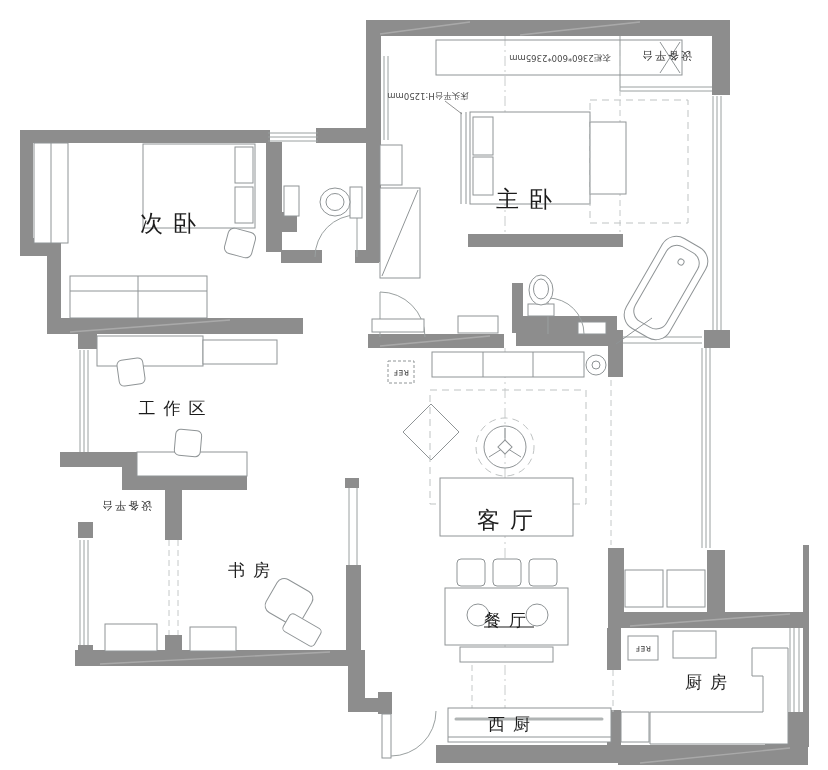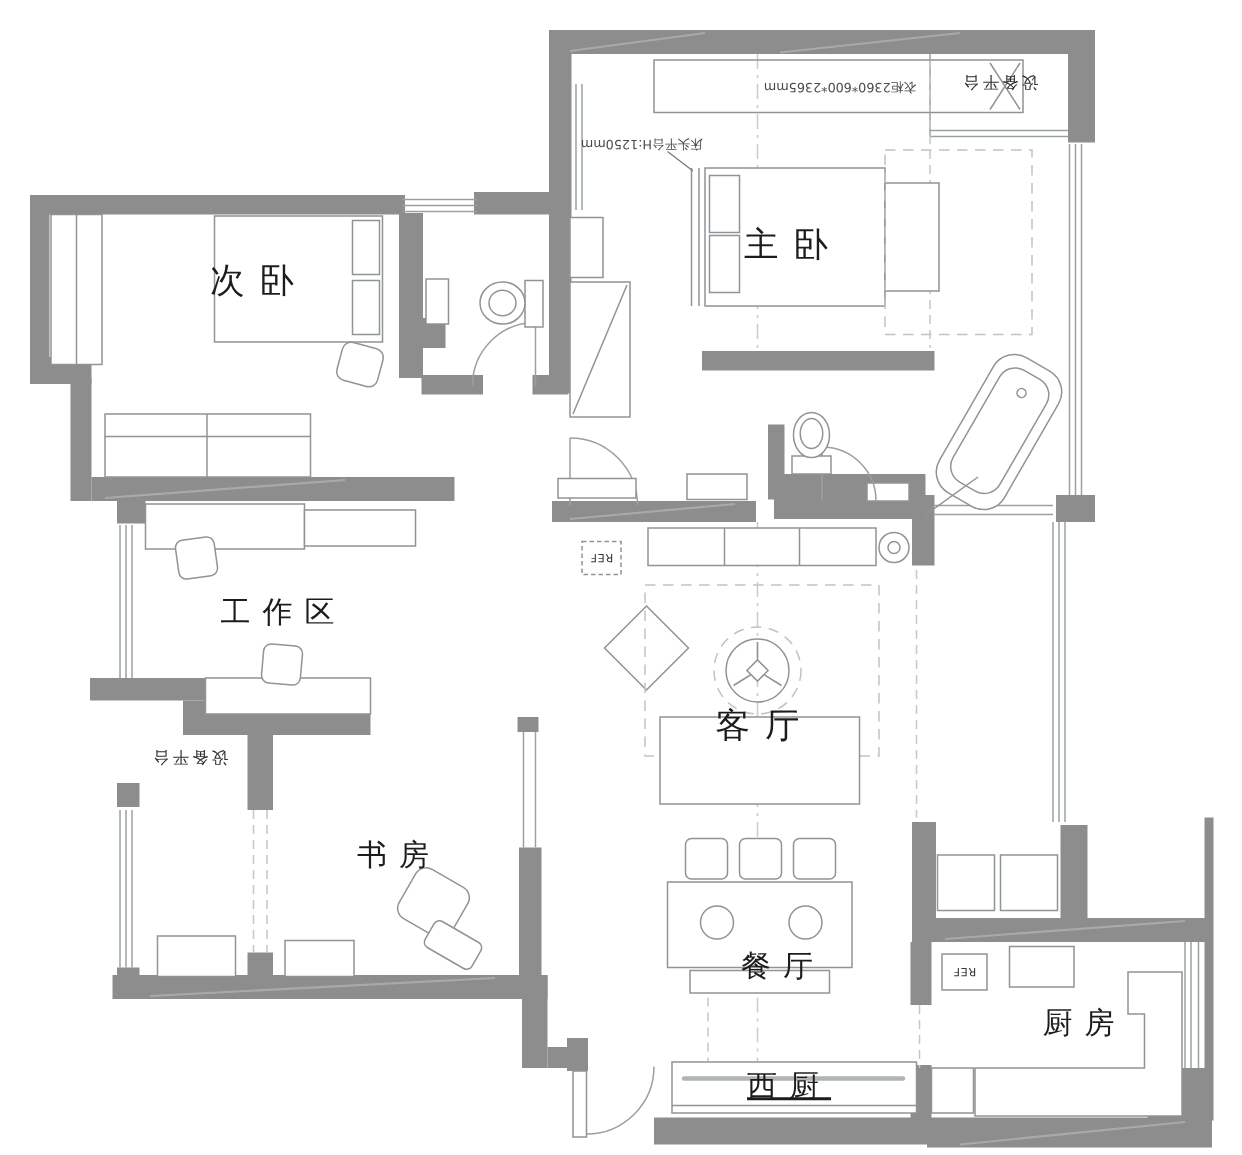--- a/index.html
+++ b/index.html
@@ -10,22 +10,22 @@
   .furn{fill:#ffffff;stroke:#8f9496;stroke-width:1;}
   .furnn{fill:none;stroke:#8f9496;stroke-width:1;}
   .winline{stroke:#9aa0a0;stroke-width:1;fill:none;}
   .dash{stroke:#c4c8c8;stroke-width:1;fill:none;stroke-dasharray:6 4;}
   .dashdot{stroke:#c9cccc;stroke-width:1;fill:none;stroke-dasharray:10 4 2 4;}
   .dashrect{fill:none;stroke:#bfc3c3;stroke-width:1;stroke-dasharray:7 5;}
   .door{fill:none;stroke:#9aa0a0;stroke-width:1;}
   .streak{stroke:#ffffff;stroke-width:1.4;opacity:.25;}
   .leader{stroke:#777777;stroke-width:.8;}
   .label{position:absolute;transform:translate(-50%,-50%);color:#1c1c1c;white-space:nowrap;}
-  .big{font-size:23px;letter-spacing:10px;}
-  .med{font-size:20px;letter-spacing:8px;margin-left:13px;}
+  .big{font-size:23px;letter-spacing:10px;margin-top:36px;}
+  .med{font-size:17px;letter-spacing:8px;}
   .rot{transform:translate(-50%,-50%) rotate(180deg);}
   .tiny{font-family:"DejaVu Sans",sans-serif;font-size:11px;letter-spacing:2px;color:#2e2e2e;}
   .micro{font-family:"DejaVu Sans",sans-serif;font-size:8.5px;letter-spacing:0;color:#4a4a4a;}
   .ref{font-family:"DejaVu Sans",sans-serif;font-size:7.5px;color:#3a3a3a;letter-spacing:.5px;}
 </style>
 </head>
 <body>
 
 <div class="plan">
 <svg width="828" height="770" viewBox="0 0 828 770">
@@ -293,22 +293,22 @@
   </g>
 
   <line class="leader" x1="445" y1="101" x2="462" y2="114"></line>
 </svg>
 
   <span class="label big" style="left:173px;top:187px;">次卧</span>
   <span class="label big" style="left:529px;top:163px;">主卧</span>
   <span class="label med" style="left:176px;top:408px;">工作区</span>
   <span class="label big" style="left:510px;top:484px;">客厅</span>
   <span class="label med" style="left:253px;top:570px;text-align:right;">书房</span>
-  <span class="label med" style="left:509px;top:644px;">餐厅</span>
-  <span class="label med" style="left:513px;top:724px;text-decoration:underline;">西厨</span>
+  <span class="label med" style="left:509px;top:620px;text-decoration:underline;">餐厅</span>
+  <span class="label med" style="left:513px;top:724px;">西厨</span>
   <span class="label med" style="left:710px;top:682px;">厨房</span>
 
   <span class="label tiny rot" style="left:666px;top:55px;">设备平台</span>
   <span class="label tiny rot" style="left:126px;top:505px;">设备平台</span>
 
   <span class="label micro rot" style="left:560px;top:57px;">衣柜2360*600*2365mm</span>
   <span class="label micro rot" style="left:428px;top:95px;">床头平台H:1250mm</span>
 
   <span class="label ref rot" style="left:401px;top:372px;">REF</span>
   <span class="label ref rot" style="left:643px;top:648px;">REF</span>

